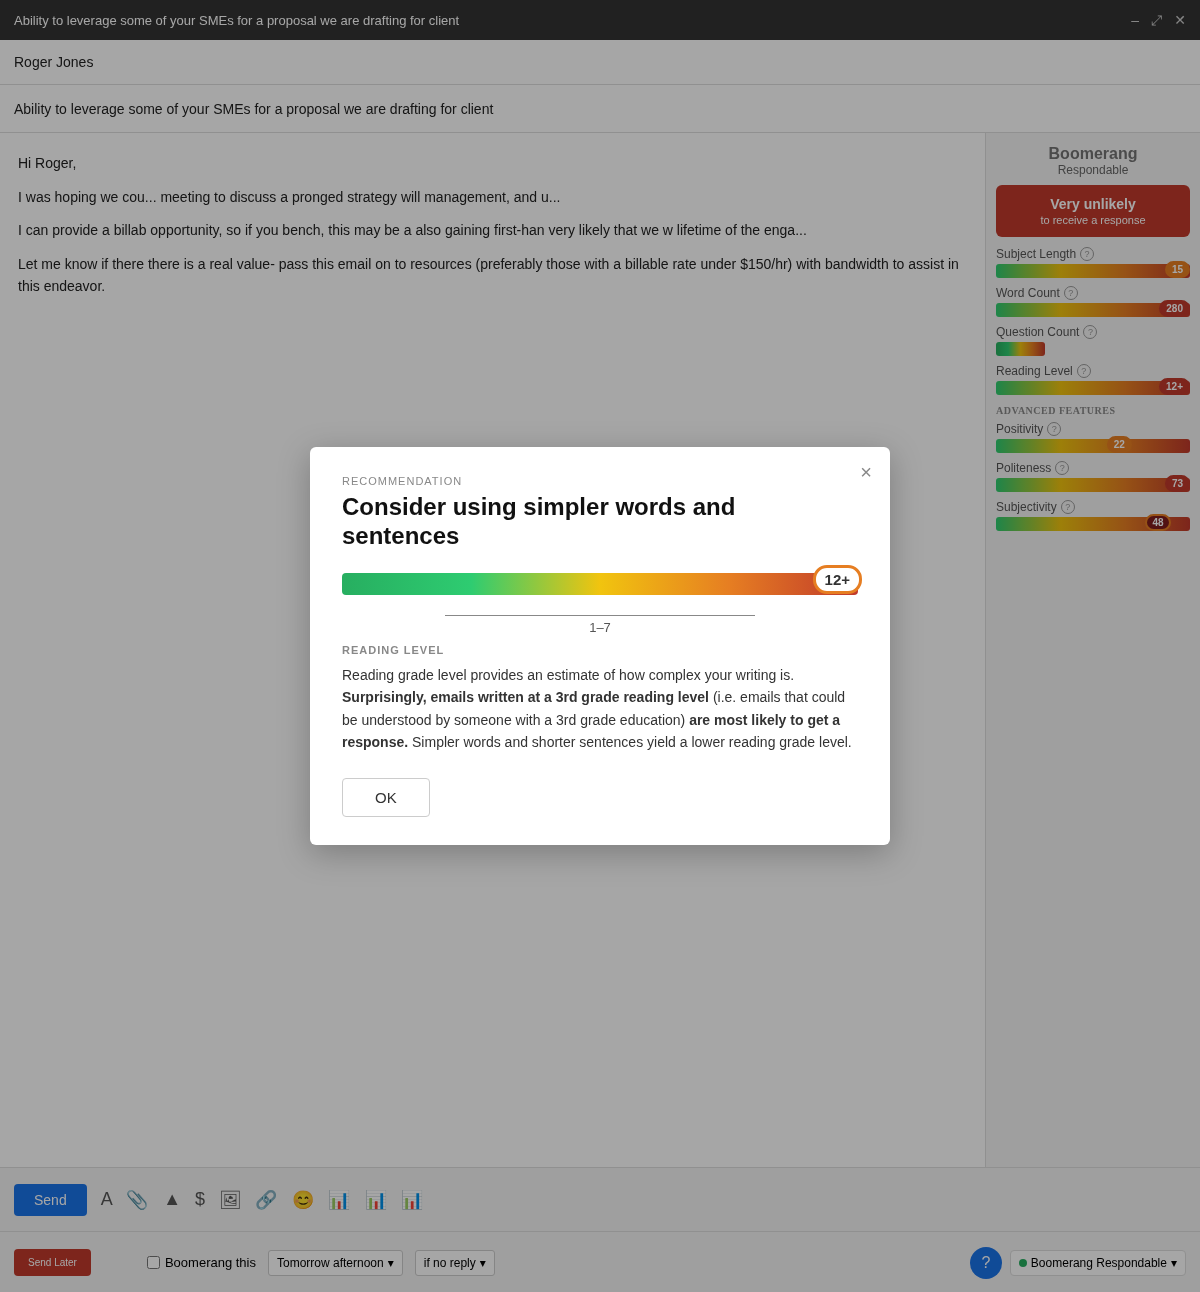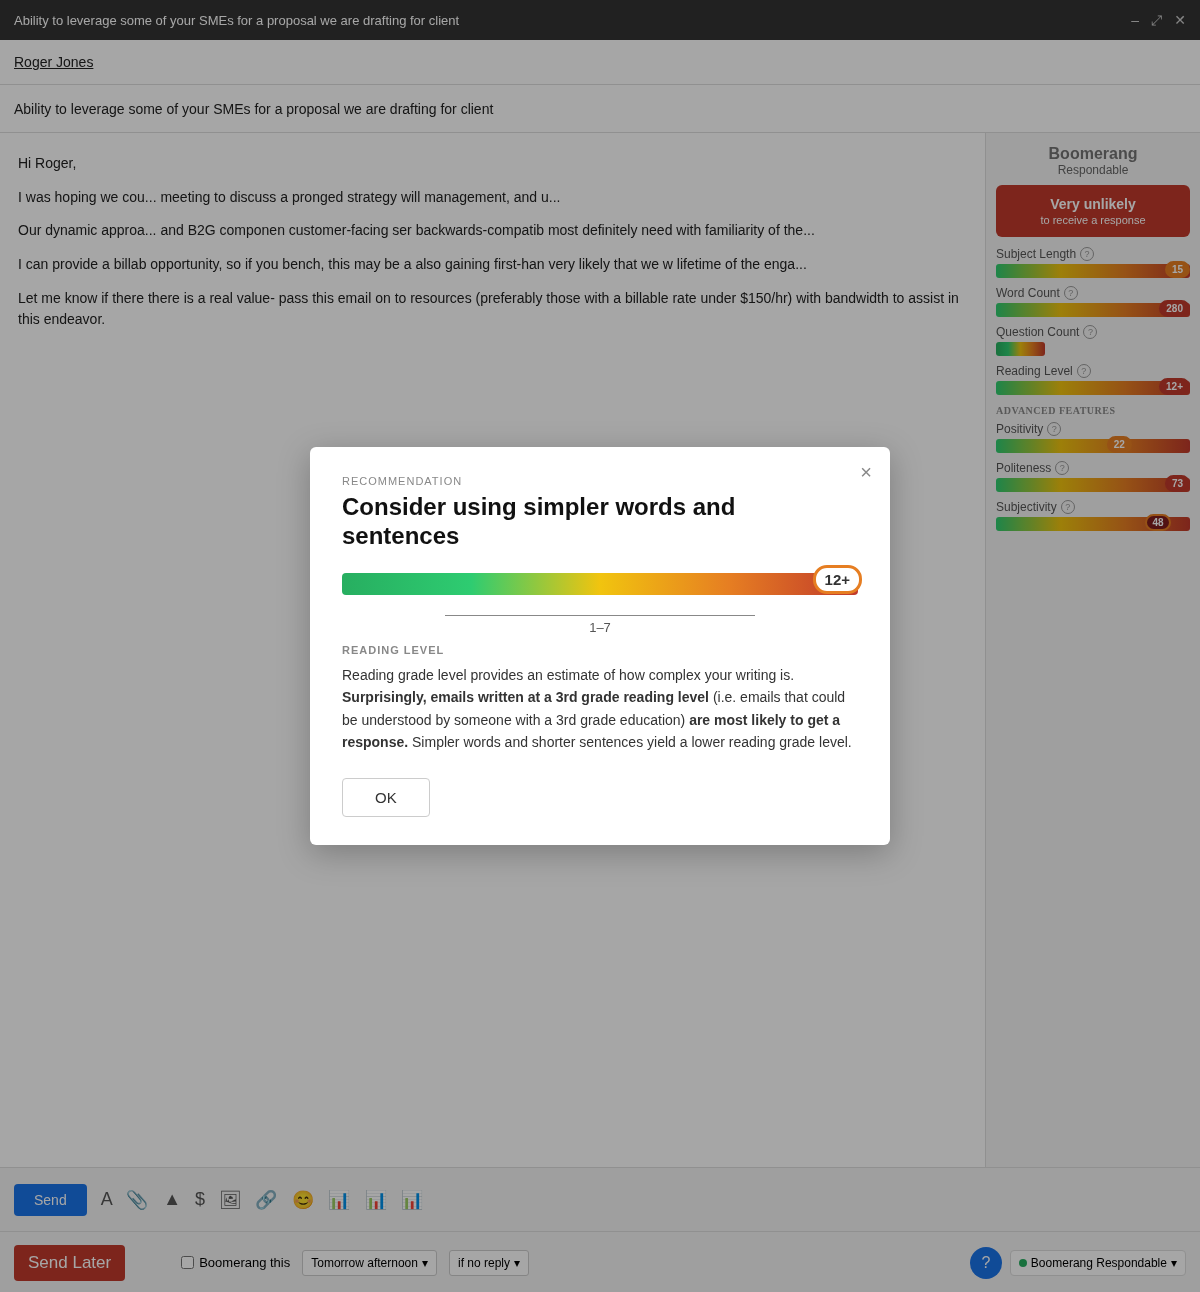--- a/index.html
+++ b/index.html
@@ -30,21 +30,20 @@
     
     .from-line {
       background: #fff;
       padding: 22px 14px;
       font-size: 14px;
       color: #222;
       border-bottom: 1px solid #ddd;
       height: 44px;
       display: flex;
       align-items: center;
-      text-decoration: underline;
     }
 
     
     .subject-line {
       background: #fff;
       padding: 10px 14px;
       font-size: 14px;
       color: #222;
       border-bottom: 1px solid #ddd;
       height: 48px;
@@ -199,21 +198,21 @@
       align-items: center;
       gap: 12px;
       height: 62px;
     }
     .btn-send-later {
       background: #c0392b;
       color: white;
       border: none;
       border-radius: 4px;
       padding: 8px 14px;
-      font-size: 17px;
+      font-size: 10px;
       cursor: pointer;
       font-weight: 500;
     }
     .boomerang-check { display: flex; align-items: center; gap: 5px; font-size: 13px; margin-left: 44px; }
     .boomerang-check input { margin: 0; }
     .dropdown-btn {
       border: 1px solid #ccc;
       background: #fff;
       border-radius: 3px;
       padding: 5px 8px;
@@ -375,21 +374,20 @@
 
 <div class="subject-line">
   <span>Ability to leverage some of your SMEs for a proposal we are drafting for client</span>
 </div>
 
 <div class="main-area">
 
   <div class="email-body">
     <p style="margin-bottom:12px;">Hi Roger,</p>
     <p style="margin-bottom:12px;">I was hoping we cou... meeting to discuss a pronged strategy will management, and u...</p>
-    <p style="margin-bottom:12px;">Our dynamic approa... and B2G componen customer-facing ser backwards-compatib most definitely need with familiarity of the...</p>
     <p style="margin-bottom:12px;">I can provide a billab opportunity, so if you bench, this may be a also gaining first-han very likely that we w lifetime of the enga...</p>
     <p>Let me know if there there is a real value- pass this email on to resources (preferably those with a billable rate under $150/hr) with bandwidth to assist in this endeavor.</p>
   </div>
 
   <div class="sidebar">
     <div class="sidebar-header">
       <div class="sidebar-title">Boomerang</div>
       <div class="sidebar-subtitle">Respondable</div>
     </div>
 

